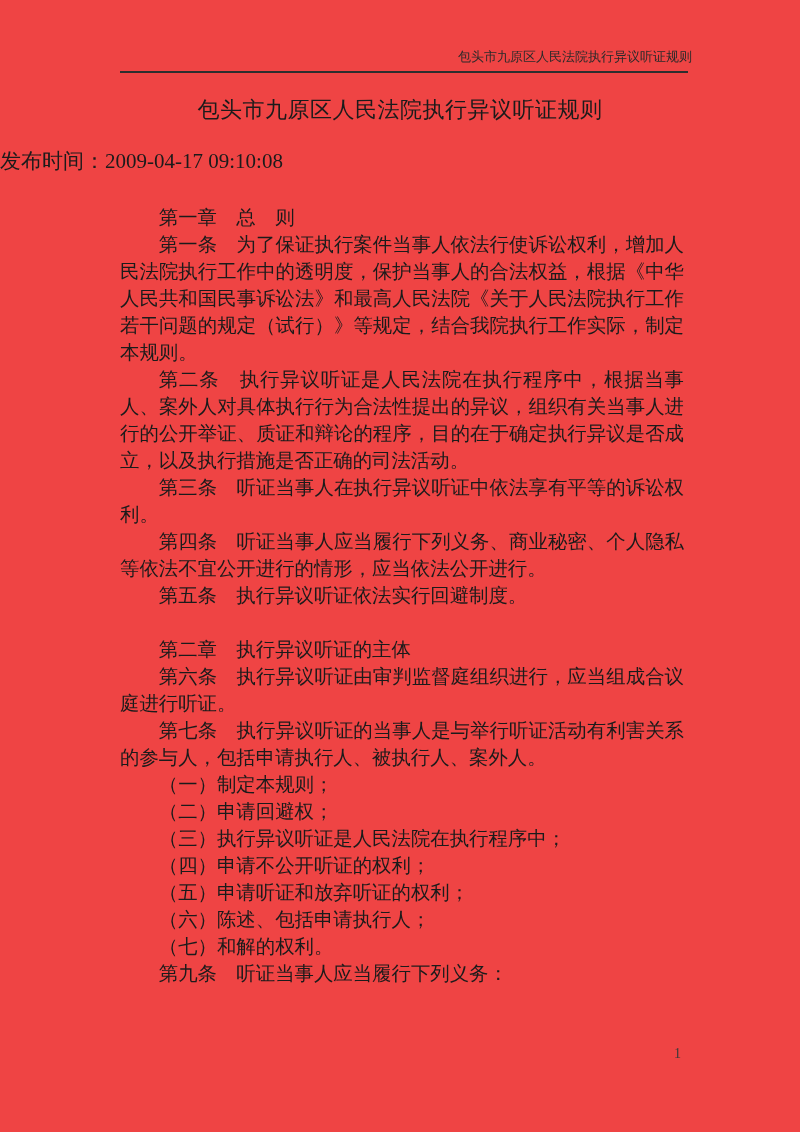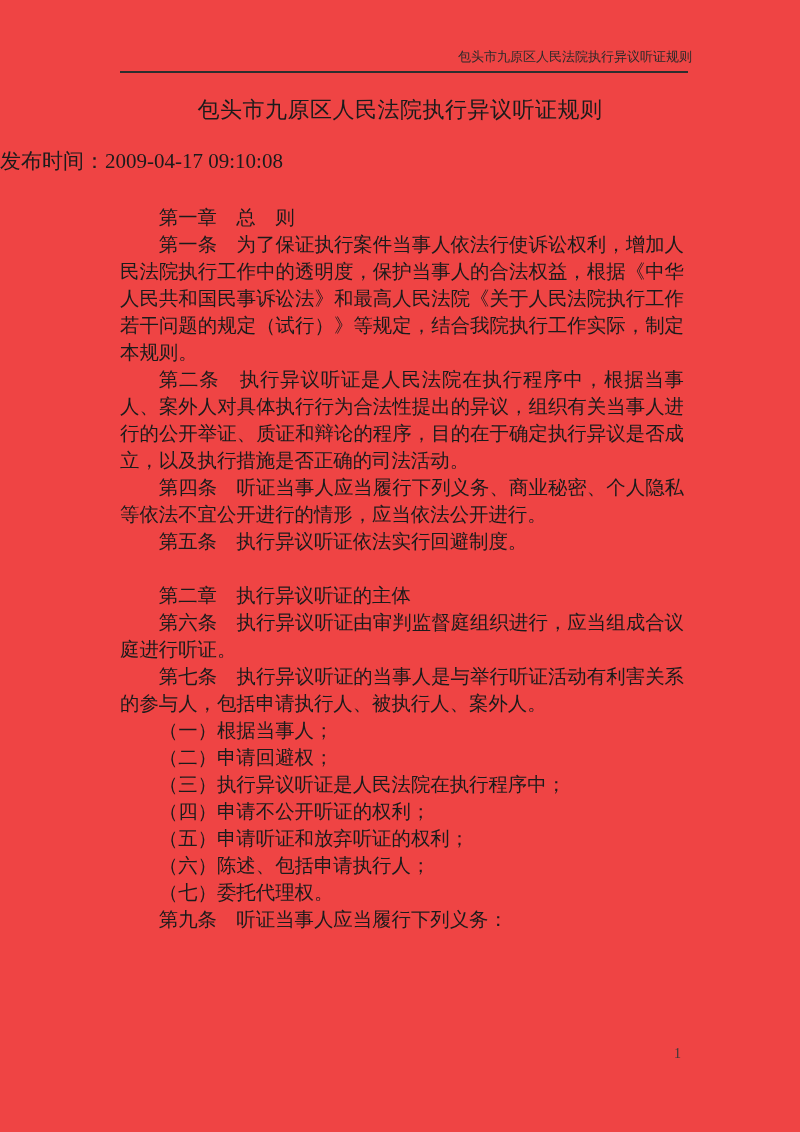--- a/index.html
+++ b/index.html
@@ -69,31 +69,32 @@
   <h1 class="doc-title">包头市九原区人民法院执行异议听证规则</h1>
 
   <div class="publish-line">
     <span>发布时间：</span><span>2009-04-17 09:10:08</span>
   </div>
 
   <div class="doc-body">
       <p class="para chapter">第一章　总　则</p>
       <p class="para article">第一条　为了保证执行案件当事人依法行使诉讼权利，增加人民法院执行工作中的透明度，保护当事人的合法权益，根据《中华人民共和国民事诉讼法》和最高人民法院《关于人民法院执行工作若干问题的规定（试行）》等规定，结合我院执行工作实际，制定本规则。</p>
       <p class="para article">第二条　执行异议听证是人民法院在执行程序中，根据当事人、案外人对具体执行行为合法性提出的异议，组织有关当事人进行的公开举证、质证和辩论的程序，目的在于确定执行异议是否成立，以及执行措施是否正确的司法活动。</p>
+      <p class="para article">第三条　听证当事人在执行异议听证中依法享有平等的诉讼权利。</p>
       <p class="para article">第四条　听证当事人应当履行下列义务、商业秘密、个人隐私等依法不宜公开进行的情形，应当依法公开进行。</p>
       <p class="para article">第五条　执行异议听证依法实行回避制度。</p>
       <p class="para spacer"></p>
       <p class="para chapter">第二章　执行异议听证的主体</p>
       <p class="para article">第六条　执行异议听证由审判监督庭组织进行，应当组成合议庭进行听证。</p>
       <p class="para article">第七条　执行异议听证的当事人是与举行听证活动有利害关系的参与人，包括申请执行人、被执行人、案外人。</p>
-      <p class="para item">（一）根据当事人；</p>
+      <p class="para item">（一）制定本规则；</p>
       <p class="para item">（二）申请回避权；</p>
       <p class="para item">（三）执行异议听证是人民法院在执行程序中；</p>
       <p class="para item">（四）申请不公开听证的权利；</p>
       <p class="para item">（五）申请听证和放弃听证的权利；</p>
       <p class="para item">（六）陈述、包括申请执行人；</p>
-      <p class="para item">（七）委托代理权。</p>
+      <p class="para item">（七）和解的权利。</p>
       <p class="para article">第九条　听证当事人应当履行下列义务：</p>
     </div>
 
   <div class="page-number">1</div>
 
 </div>
 
 </body></html>

